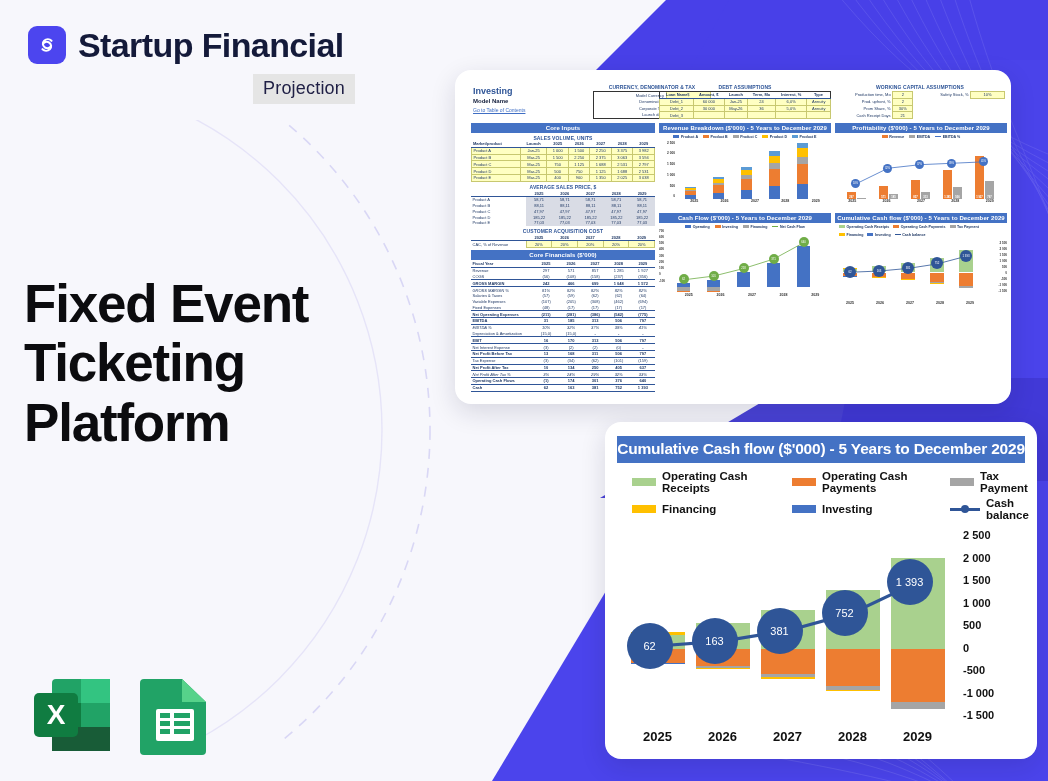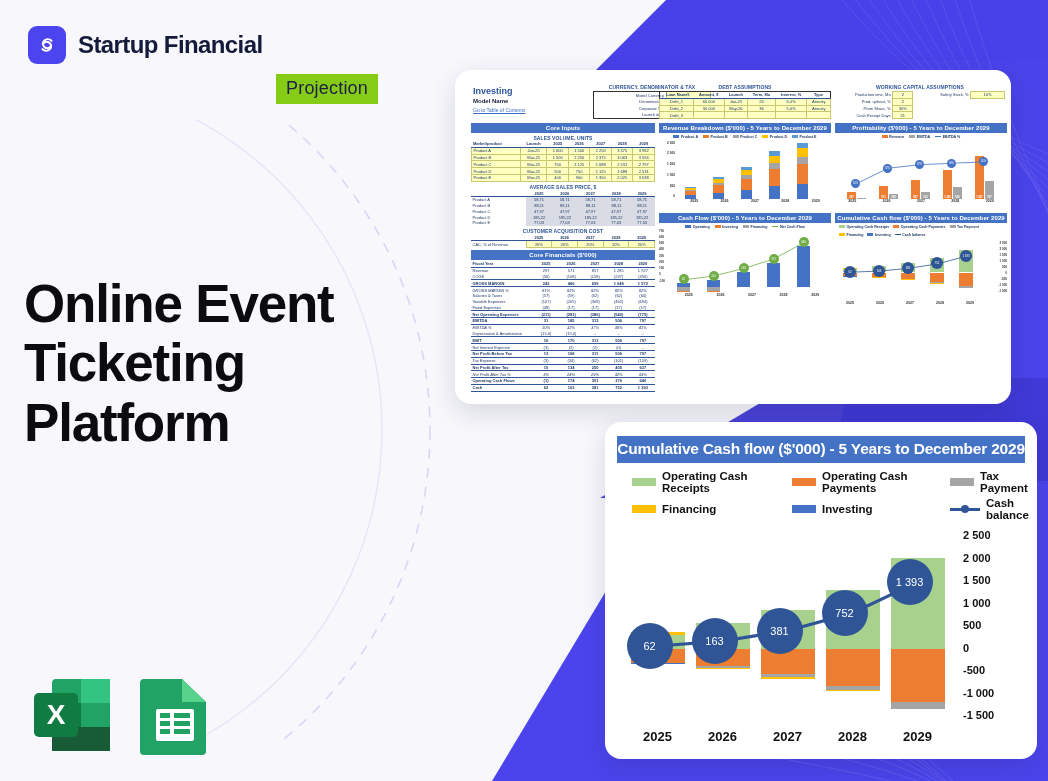--- a/index.html
+++ b/index.html
@@ -53,26 +53,26 @@
   .logo-row {
     position: absolute; left: 28px; top: 26px;
     display: flex; align-items: center; gap: 12px; z-index: 5;
   }
   .logo-mark {
     width: 38px; height: 38px; border-radius: 9px;
     background: #4c45ef; display: flex; align-items: center; justify-content: center;
     flex: none;
   }
   .logo-text {
-    font-size: 24px; font-weight: 700; color: #141a3a; letter-spacing: -0.6px;
+    font-size: 34px; font-weight: 700; color: #141a3a; letter-spacing: -0.6px;
     line-height: 1;
   }
   .logo-sub {
-    position: absolute; left: 276px; top: 74px;
-    background: #84cc16; color: #1f1f45;
+    position: absolute; left: 253px; top: 74px;
+    background: #e5e5e5; color: #1f1f45;
     font-size: 18px; font-weight: 500; padding: 4px 10px 5px;
     letter-spacing: .2px; z-index: 5;
   }
 
   .headline {
     position: absolute; left: 24px; top: 274px; width: 400px; z-index: 5;
     font-size: 53px; font-weight: 700; line-height: 1.12;
     color: #0c0c0f; letter-spacing: -1.2px;
   }
 
@@ -217,21 +217,21 @@
   <div class="logo-mark">
     <svg width="24" height="24" viewBox="0 0 24 24" fill="none" stroke="#fff" stroke-width="2.1" stroke-linecap="round">
       <path d="M16.5 7.8a5.2 5.2 0 0 0-7.3 0c-2 2-1.6 5 .6 6.5 2.2 1.5 5.1 1 6.1-1"></path>
       <path d="M7.5 16.2a5.2 5.2 0 0 0 7.3 0c2-2 1.6-5-.6-6.5-2.2-1.5-5.1-1-6.1 1"></path>
     </svg>
   </div>
   <div class="logo-text">Startup Financial</div>
 </div>
 <div class="logo-sub">Projection</div>
 
-<div class="headline">Online Event Ticketing Platform</div>
+<div class="headline">Fixed Event Ticketing Platform</div>
 
 <div class="footer-row">
   <svg width="92" height="92" viewBox="0 0 92 92">
     <rect x="26" y="10" width="58" height="72" rx="4" fill="#21a366"></rect>
     <rect x="55" y="10" width="29" height="24" fill="#33c481"></rect>
     <rect x="26" y="34" width="29" height="24" fill="#107c41"></rect>
     <rect x="55" y="34" width="29" height="24" fill="#21a366"></rect>
     <rect x="26" y="58" width="58" height="24" fill="#185c37"></rect>
     <rect x="8" y="24" width="44" height="44" rx="5" fill="#107c41"></rect>
     <text x="30" y="55" font-family="Liberation Sans, sans-serif" font-size="28" font-weight="700" fill="#fff" text-anchor="middle">X</text>

